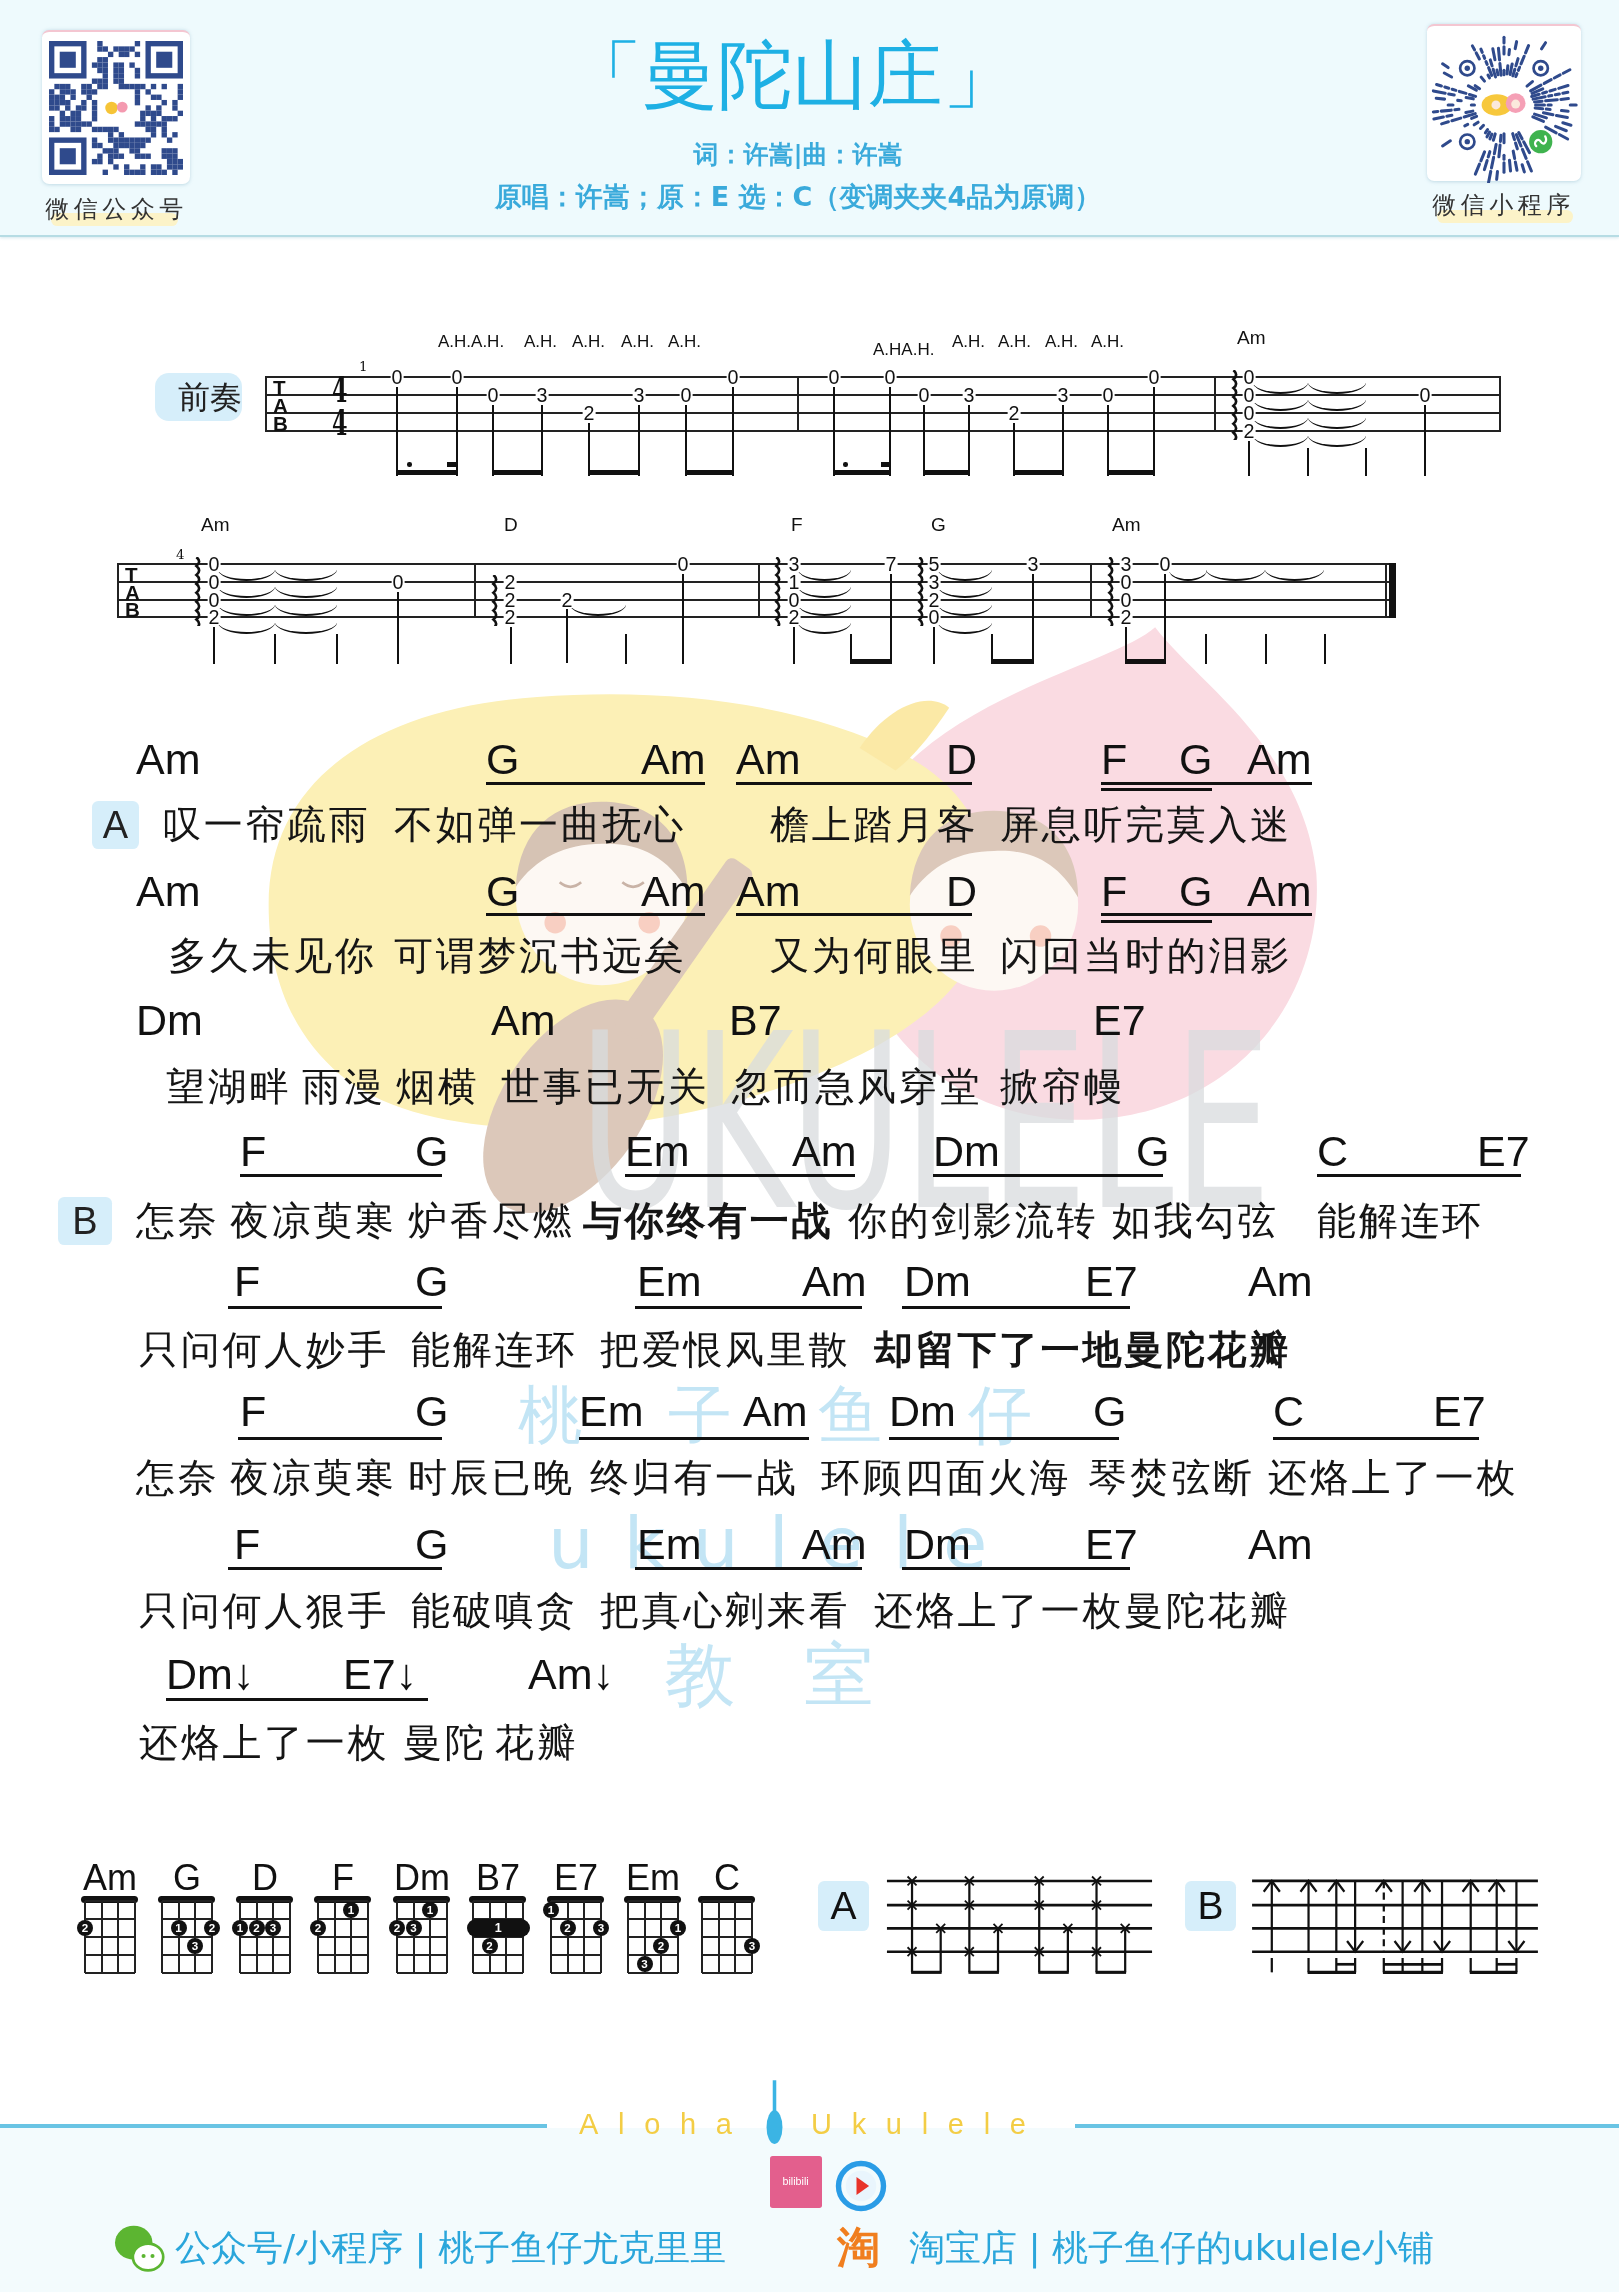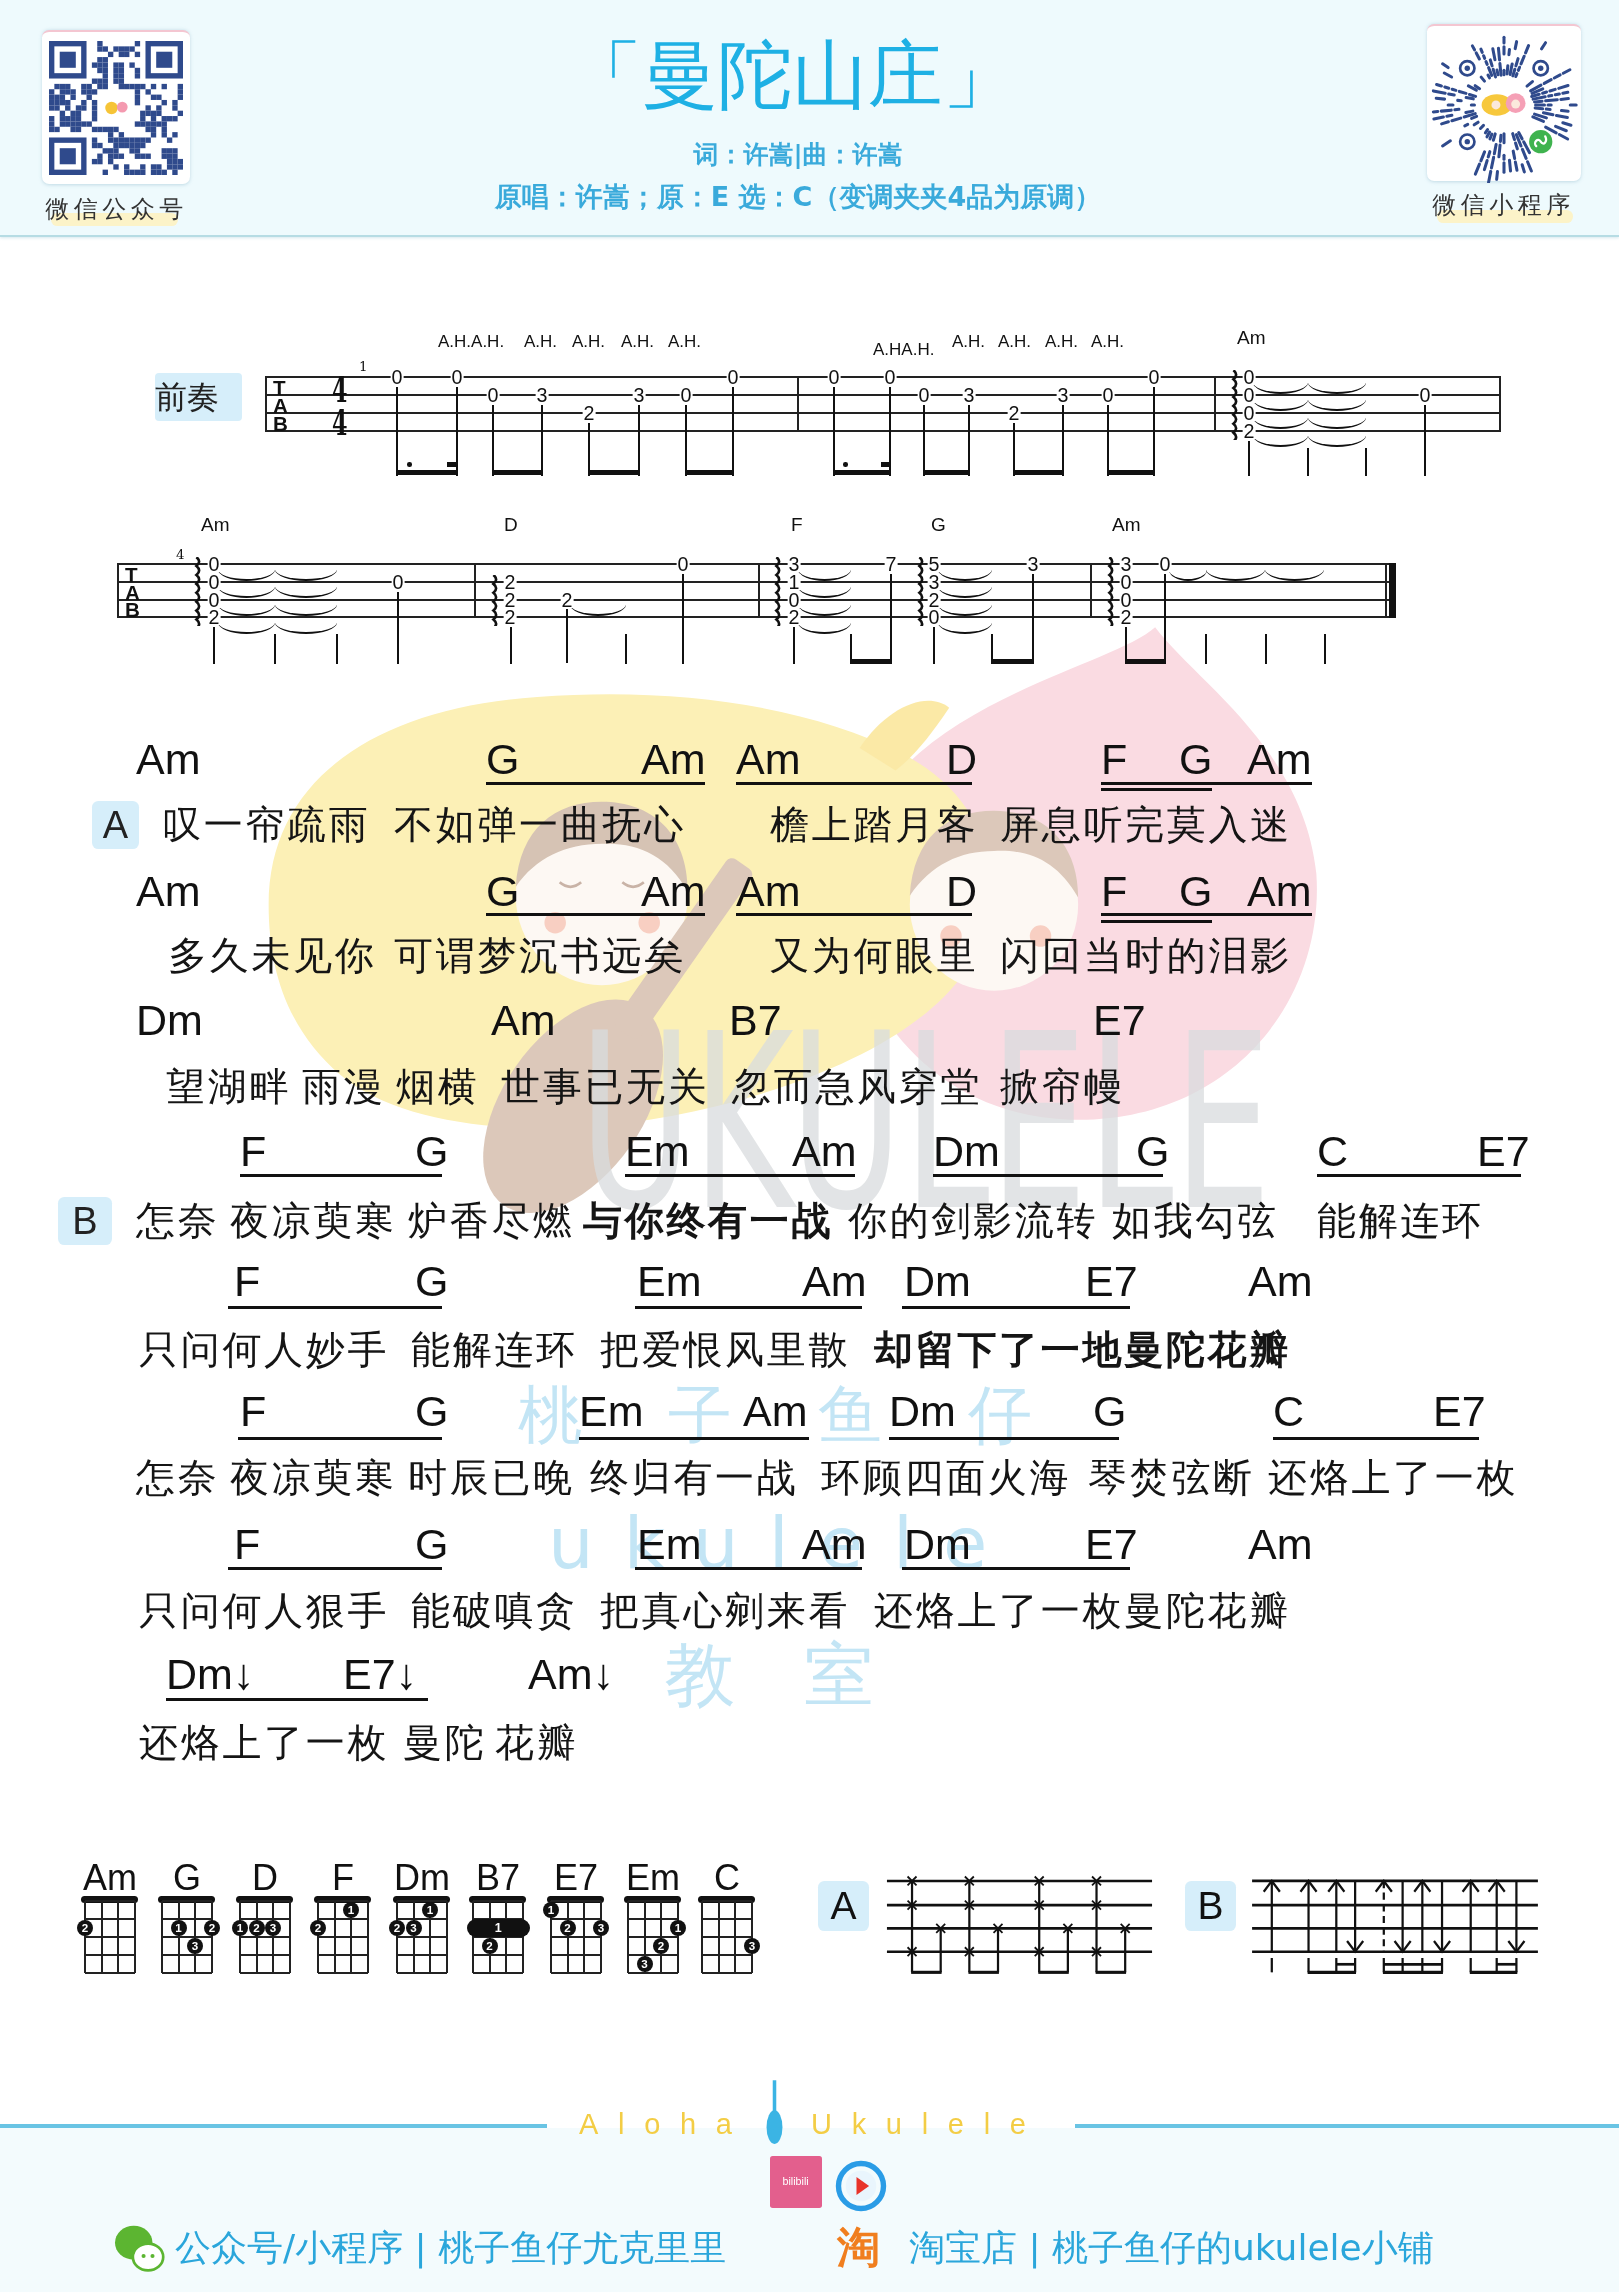--- a/index.html
+++ b/index.html
@@ -6,21 +6,21 @@
 body{margin:0;background:#fff;}
 #page{position:relative;width:1619px;height:2293px;overflow:hidden;background:#fff;font-family:"DejaVu Sans",sans-serif;color:#111;}
 .abs{position:absolute;}
 #header{left:0;top:0;width:1619px;height:237px;background:#eefafd;border-bottom:2.7px solid #b6dce4;box-shadow:0 1.8px 2.7px rgba(140,190,205,.35);}
 .title{left:479px;top:30px;width:627px;text-align:center;font-size:75px;line-height:90px;color:#1eb0e4;white-space:nowrap;}
 .sub1{left:440px;top:139px;width:716px;text-align:center;font-size:25px;line-height:32px;color:#3aaadb;font-weight:bold;white-space:nowrap;}
 .sub2{left:395px;top:180px;width:806px;text-align:center;font-size:27px;line-height:34px;color:#3aaadb;font-weight:bold;white-space:nowrap;}
 .qr-card{background:#fff;border-radius:7.2px;border-top:2.7px solid #f4c6d1;box-shadow:0 0.9px 3.6px rgba(110,160,185,.35);}
 .qr-hl{background:#fcf3c8;border-radius:6.3px;height:13.4px;}
 .qr-label{font-size:24px;line-height:32px;letter-spacing:4.5px;color:#333;text-align:center;white-space:nowrap;}
-.intro-label{left:155px;top:373px;width:87px;height:48px;background:#d6eefa;border-radius:4px;font-size:32px;line-height:48px;text-align:left;color:#222;}
+.intro-label{left:155px;top:373px;width:87px;height:48px;background:#d6eefa;border-radius:14px;font-size:32px;line-height:48px;text-align:right;color:#222;}
 .hl{height:1.8px;background:#222;}
 .vl{width:1.8px;background:#222;}
 .clef{font-family:"Liberation Sans",sans-serif;font-weight:bold;font-size:20.6px;line-height:16px;color:#111;}
 .tsig{font-family:"DejaVu Serif",serif;font-weight:bold;font-size:36px;line-height:29px;transform:scaleX(.62);transform-origin:left top;color:#111;}
 .mnum{font-family:"DejaVu Serif",serif;font-size:13.4px;line-height:16px;color:#111;}
 .annot{font-family:"Liberation Sans",sans-serif;font-size:17px;line-height:18px;color:#111;white-space:nowrap;}
 .tchord{font-family:"Liberation Sans",sans-serif;font-size:19px;line-height:19.7px;color:#111;white-space:nowrap;}
 .tabnum{font-family:"Liberation Sans",sans-serif;font-size:19.7px;line-height:16px;background:#fff;padding:0 0.9px;transform:translate(-50%,-50%);color:#111;}
 .stem{width:1.8px;background:#111;}
 .beam{height:5.4px;background:#111;}

